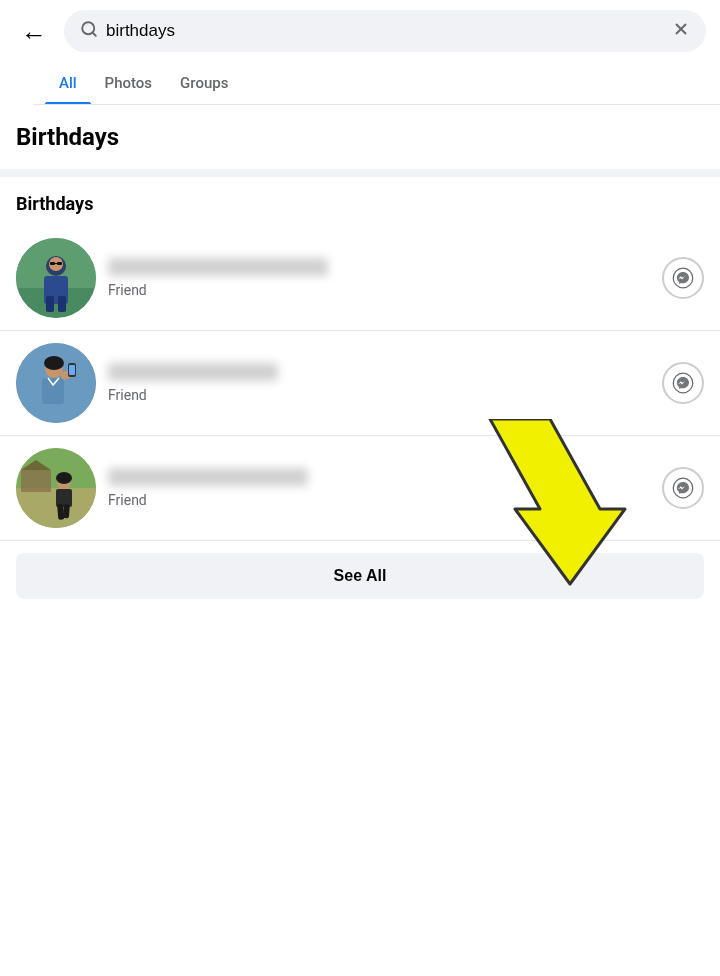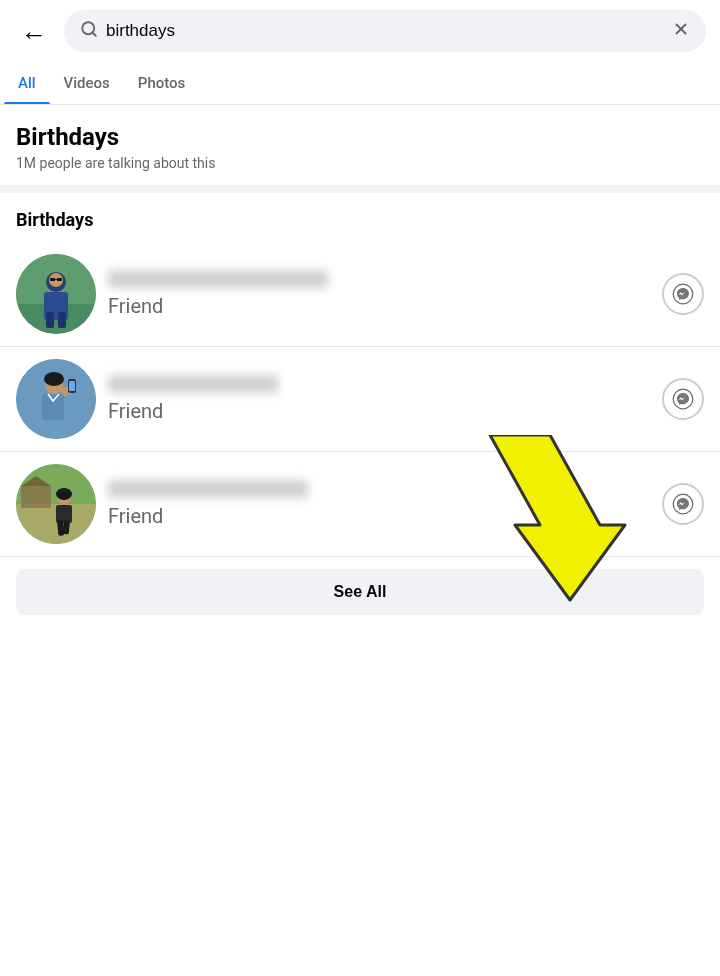--- a/index.html
+++ b/index.html
@@ -57,22 +57,23 @@
     .clear-btn {
       color: #65676b;
       font-size: 18px;
       cursor: pointer;
     }
 
     
     .tabs {
       display: flex;
       border-bottom: 1px solid #e4e6eb;
-      padding: 0 4px;
+      padding: 0 12px;
       overflow-x: auto;
+      margin-left: 33px;
     }
     .tabs::-webkit-scrollbar { display: none; }
     .tab {
       padding: 12px 14px;
       font-size: 15px;
       color: #65676b;
       cursor: pointer;
       white-space: nowrap;
       position: relative;
       font-weight: 500;
@@ -155,21 +156,21 @@
       height: 18px;
       background: #d0d0d0;
       border-radius: 4px;
       margin-bottom: 6px;
       filter: blur(5px);
     }
     .person-name-blur-1 { width: 220px; }
     .person-name-blur-2 { width: 170px; }
     .person-name-blur-3 { width: 200px; }
     .person-label {
-      font-size: 20px;
+      font-size: 14px;
       color: #65676b;
     }
     .messenger-btn {
       width: 42px;
       height: 42px;
       border-radius: 50%;
       border: 2px solid #ccc;
       display: flex;
       align-items: center;
       justify-content: center;
@@ -249,27 +250,26 @@
       <svg width="18" height="18" viewBox="0 0 24 24" fill="none" stroke="#65676b" stroke-width="2.5" stroke-linecap="round">
         <line x1="18" y1="6" x2="6" y2="18"></line>
         <line x1="6" y1="6" x2="18" y2="18"></line>
       </svg>
     </span>
   </div>
 </div>
 
 <div class="tabs">
   <div class="tab active">All</div>
-  <div class="tab">Videos</div>
   <div class="tab">Photos</div>
+  <div class="tab">Groups</div>
 </div>
 
 <div class="page-title-section">
   <div class="page-title">Birthdays</div>
-  <div class="page-subtitle">1M people are talking about this</div>
 </div>
 
 <div class="section-divider"></div>
 
 <div class="birthdays-section">
   <div class="section-title">Birthdays</div>
 
   <div class="person-item">
     <div class="avatar-placeholder avatar-1">
       <svg width="80" height="80" viewBox="0 0 80 80">

